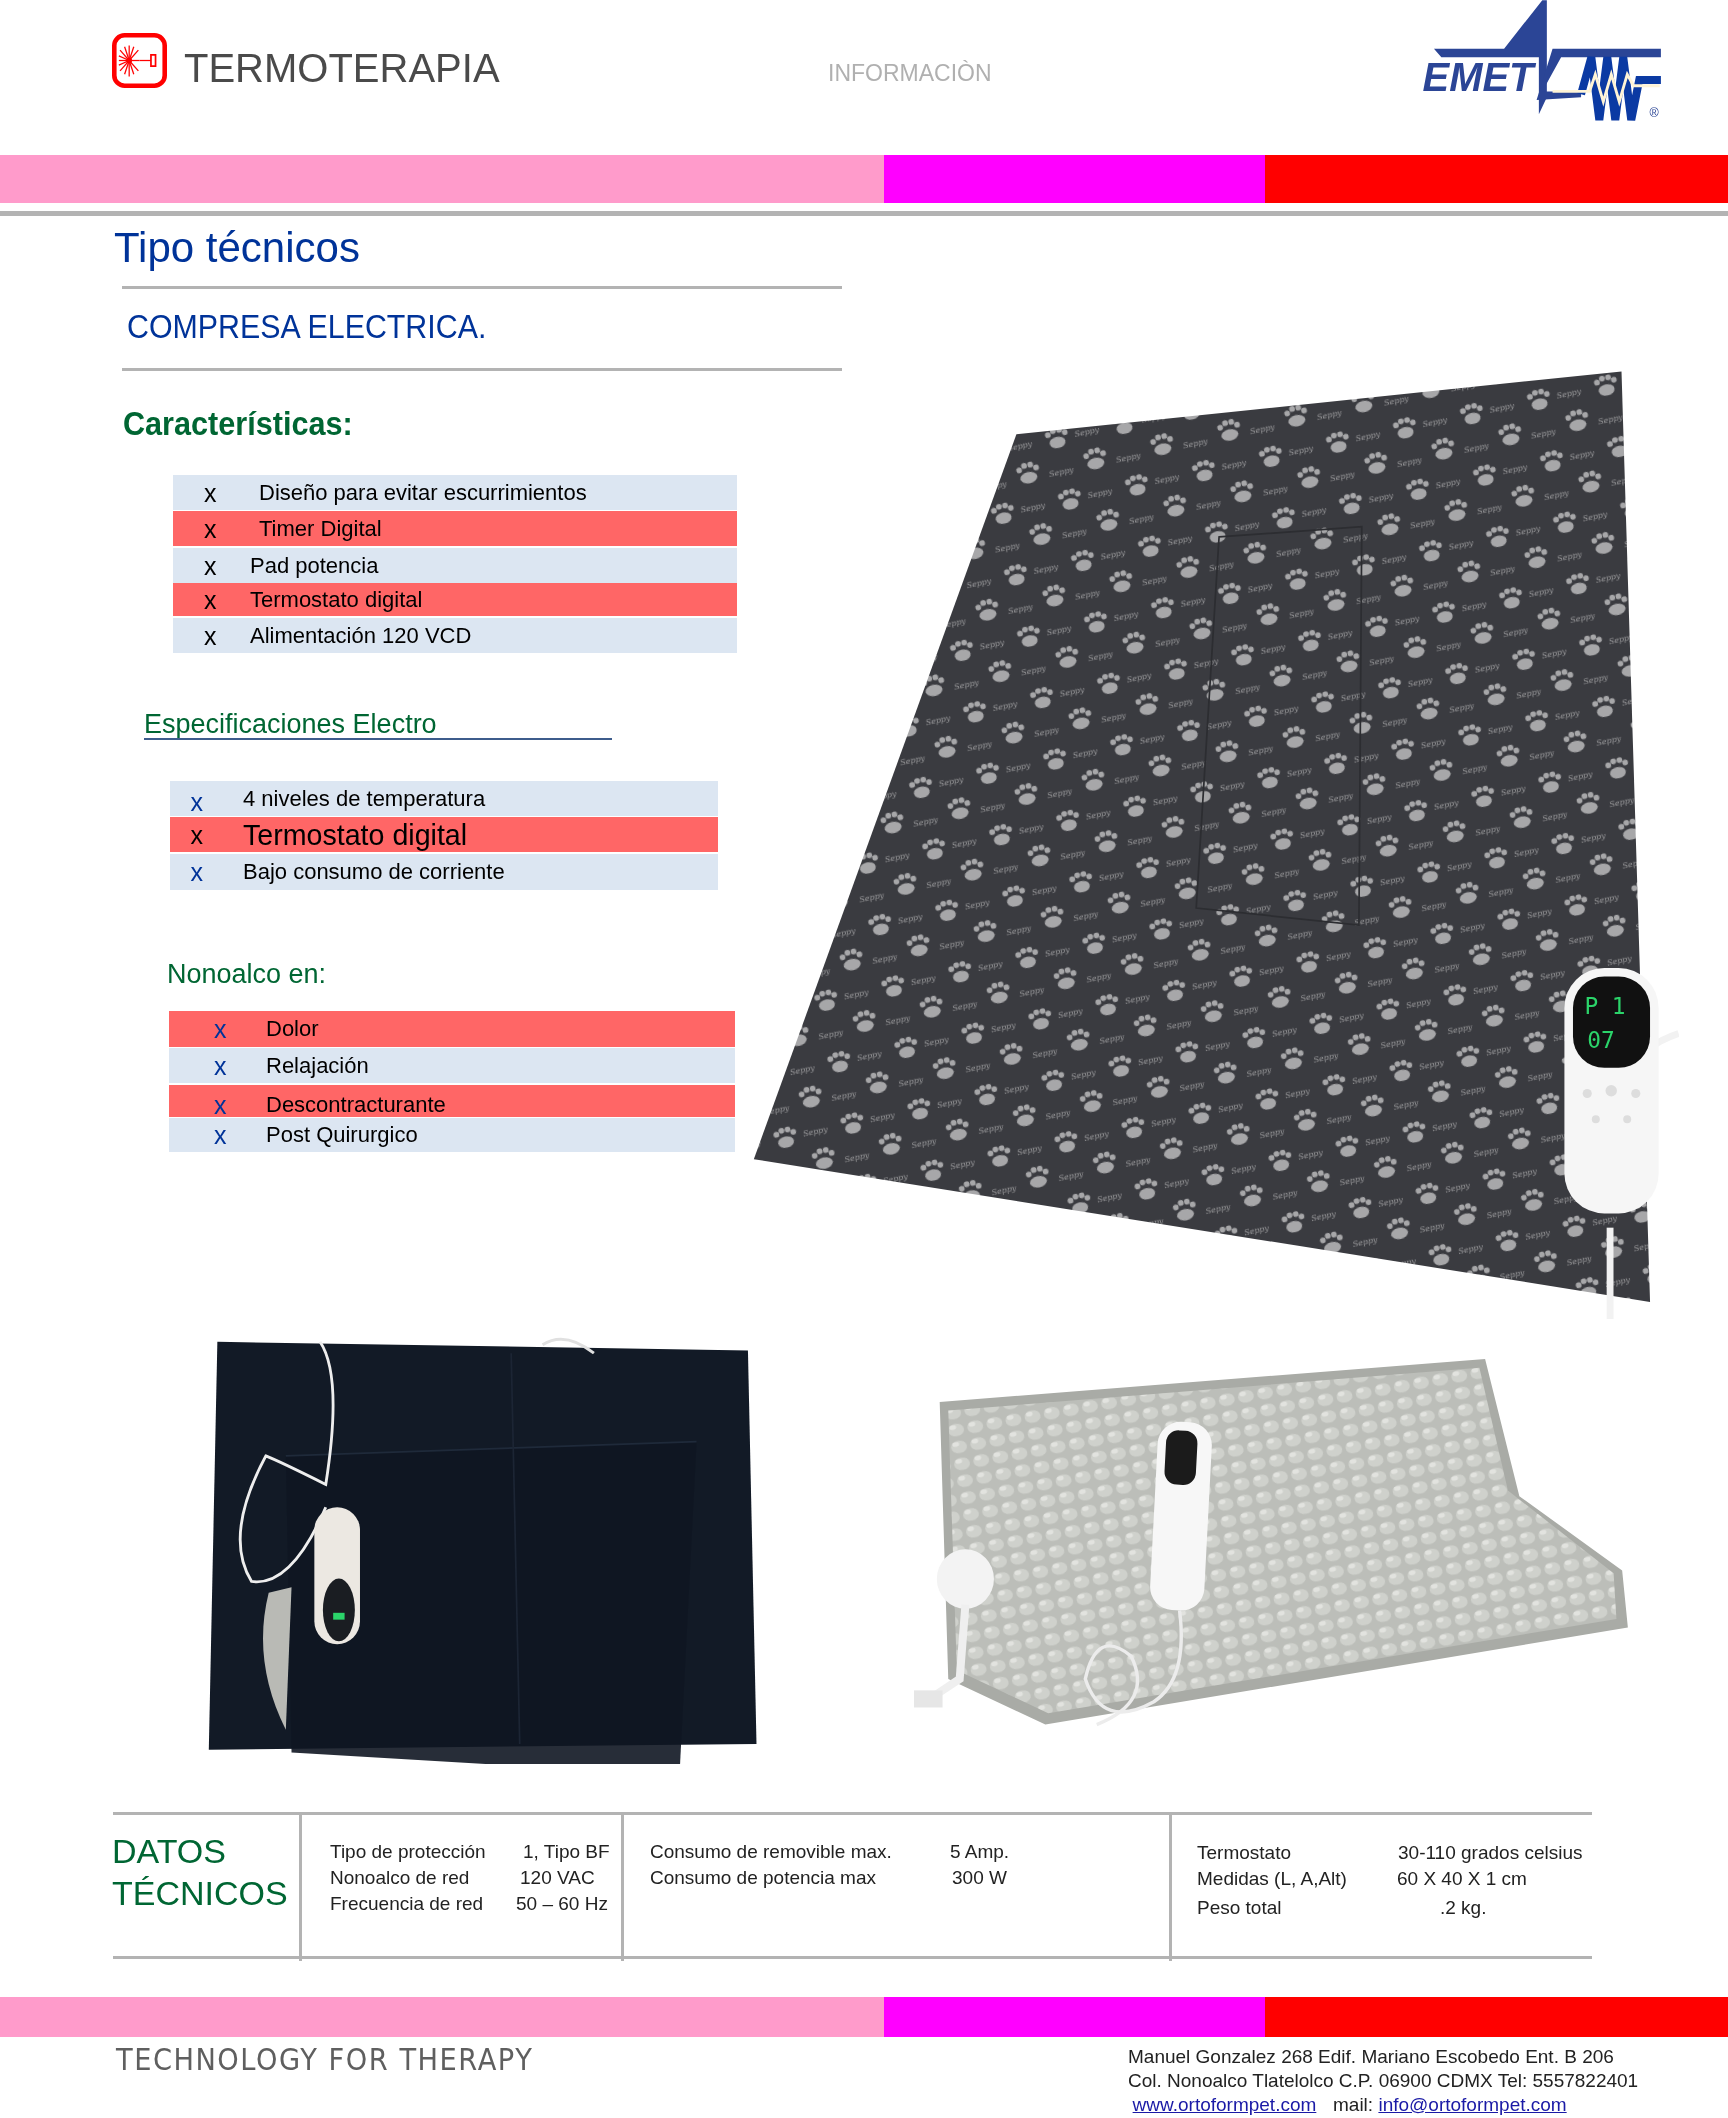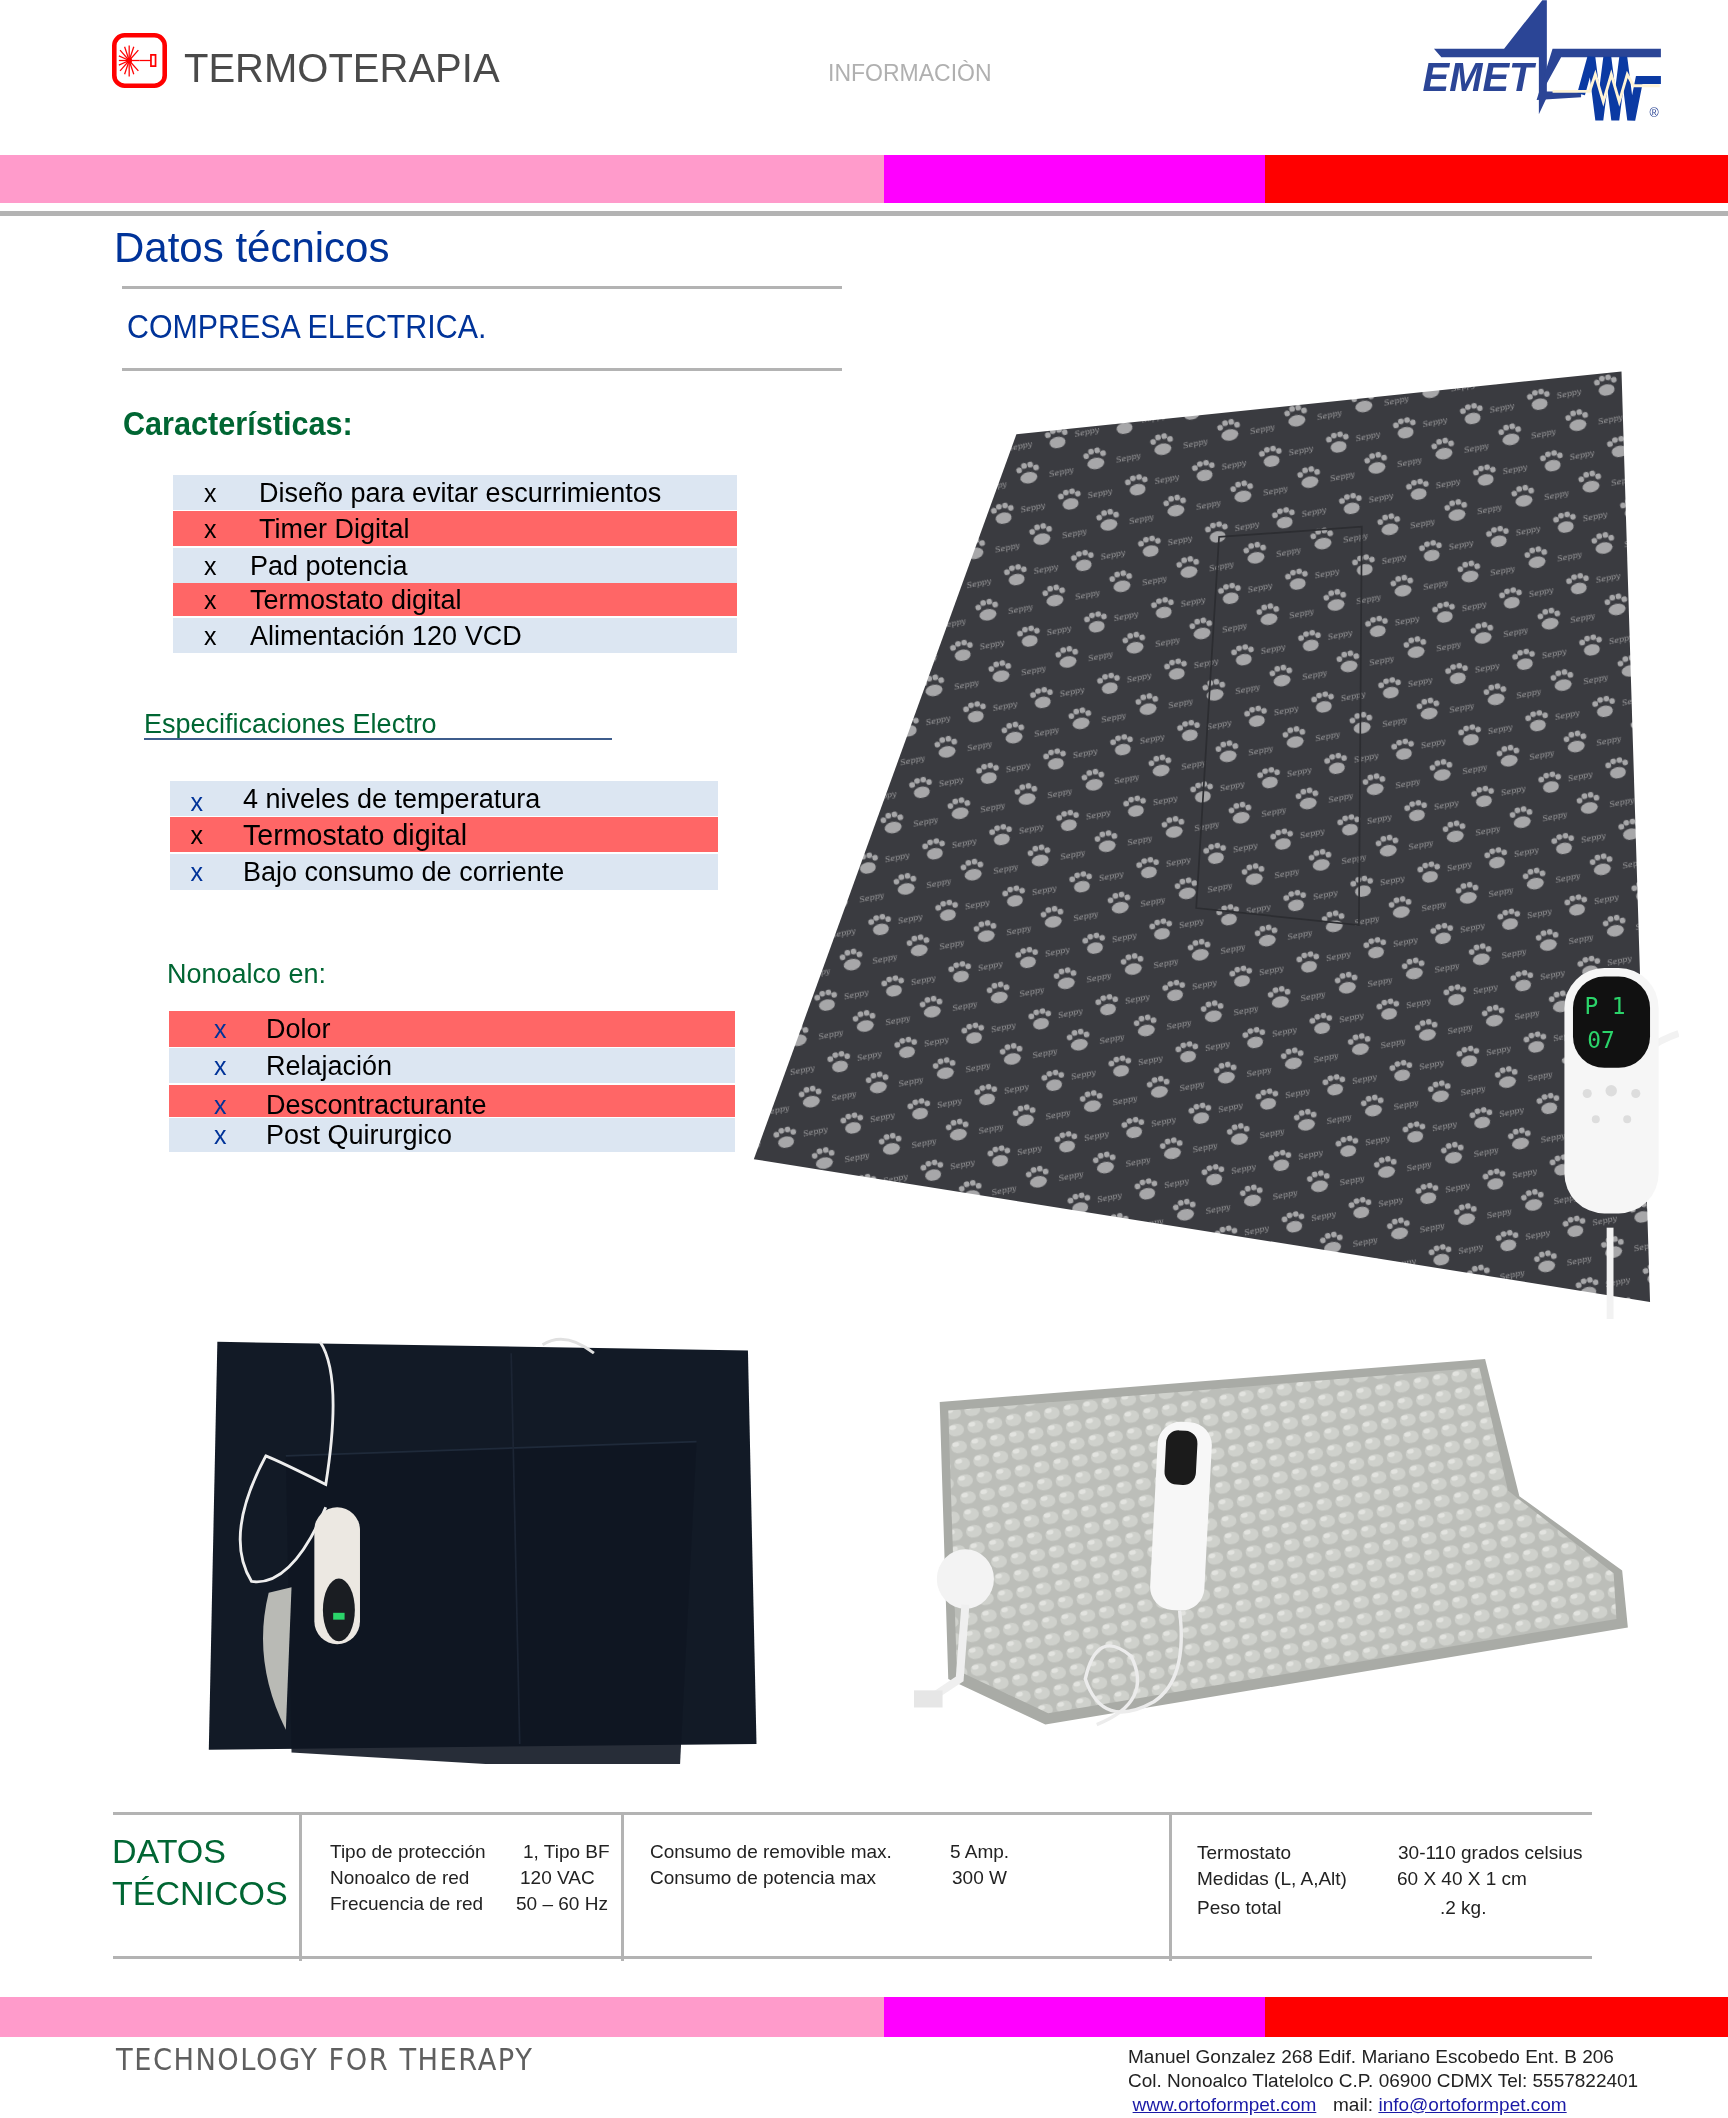--- a/index.html
+++ b/index.html
@@ -26,21 +26,21 @@
   .green-head { position:absolute; font-size:27px; color:#006633; white-space:nowrap; }
   #specs-title { left:144px; top:709px; }
   #specs-underline { left:144px; top:738px; width:468px; height:2.3px; background:#3d5c8c; }
   #indicated-title { left:167px; top:959px; }
   
   .list { position:absolute; }
   .row { position:absolute; left:0; width:100%; display:block; }
   .row.blue { background:#dce6f2; }
   .row.red { background:#ff6666; }
   .row .mark { position:absolute; font-size:25px; top:50%; transform:translateY(-50%); }
-  .row .txt { position:absolute; font-size:27px; top:50%; transform:translateY(-50%); white-space:nowrap; }
+  .row .txt { position:absolute; font-size:22px; top:50%; transform:translateY(-50%); white-space:nowrap; }
   #features { left:173px; top:475px; width:564px; height:178px; }
   #features .mark { left:31px; color:#000; }
   #features .txt { left:86px; color:#000; }
   #specs { left:170px; top:781px; width:548px; height:109px; }
   #specs .mark { left:20.6px; color:#003399; }
   #specs .txt { left:73px; color:#000; }
   #indicated { left:169px; top:1011px; width:566px; height:141px; }
   #indicated .mark { left:45px; color:#003399; }
   #indicated .txt { left:97px; color:#000; }
   
@@ -95,21 +95,21 @@
   </svg>
 </div>
 
 <div class="bar" id="topbar">
   <div class="seg pink"></div>
   <div class="seg mag"></div>
   <div class="seg red"></div>
 </div>
 <div class="abs" id="hr-full"></div>
 
-<div class="abs" id="doc-title">Datos técnicos</div>
+<div class="abs" id="doc-title">Tipo técnicos</div>
 <div class="hr-gray" style="top:286px"></div>
 <div class="abs" id="product-name">COMPRESA ELECTRICA.</div>
 <div class="hr-gray" style="top:368px"></div>
 <div class="abs" id="features-title">Características:</div>
 
 <div class="list" id="features">
   <div class="row blue" style="top:0;height:35px">
     <span class="mark">x</span>
     <span class="txt">Diseño para evitar escurrimientos</span>
   </div>

